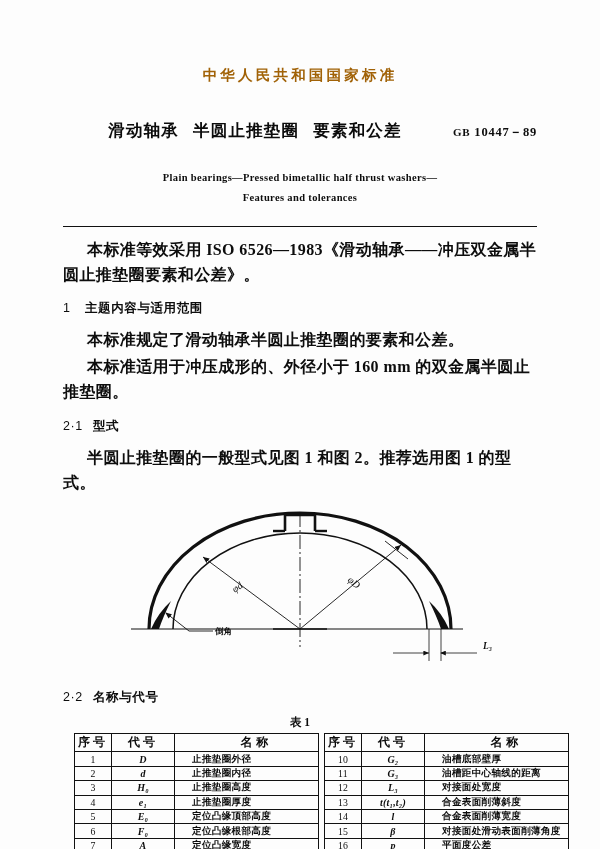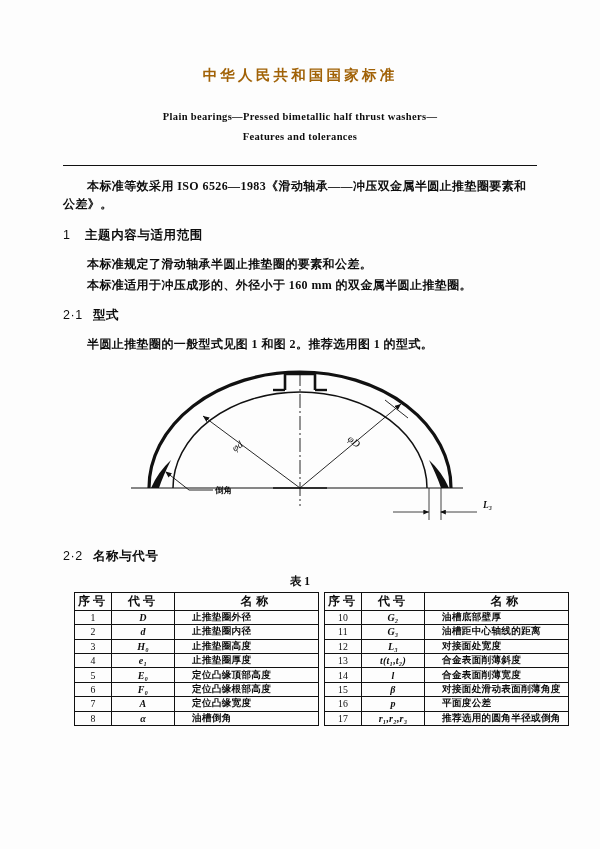--- a/index.html
+++ b/index.html
@@ -71,21 +71,21 @@
     margin-top: 22px;
     line-height: 1.9;
   }
   .rule {
     border-top: 1.6px solid #111;
     margin-top: 18px;
   }
 
   
   .para {
-    font-size: 12px;
+    font-size: 16px;
     line-height: 1.55;
     margin-top: 11px;
     text-indent: 24px;
     letter-spacing: 0.4px;
     font-weight: bold;
   }
   .para.tight { margin-top: 2px; }
   .heading {
     font-size: 12.5px;
     font-weight: bold;
@@ -168,20 +168,29 @@
             border-left: 0.8px solid #111 !important; border-right: 0.8px solid #111 !important; }
 </style>
 </head>
 <body>
 
 <div class="page">
   <div class="content">
 
     <div class="national-title">中华人民共和国国家标准</div>
 
+    <div class="main-title-row">
+      <div class="main-title">
+        <span>滑动轴承</span><span class="gap"></span><span>半圆止推垫圈</span><span class="gap"></span><span>要素和公差</span>
+      </div>
+      <div class="std-number">
+        <span class="gb">GB</span>
+        <span>10447－89</span>
+      </div>
+    </div>
 
     <div class="en-title">
       <div>Plain bearings—Pressed bimetallic half thrust washers—</div>
       <div>Features and tolerances</div>
     </div>
 
     <div class="rule"></div>
 
     <div class="para">本标准等效采用 ISO 6526—1983《滑动轴承——冲压双金属半圆止推垫圈要素和公差》。</div>
 

